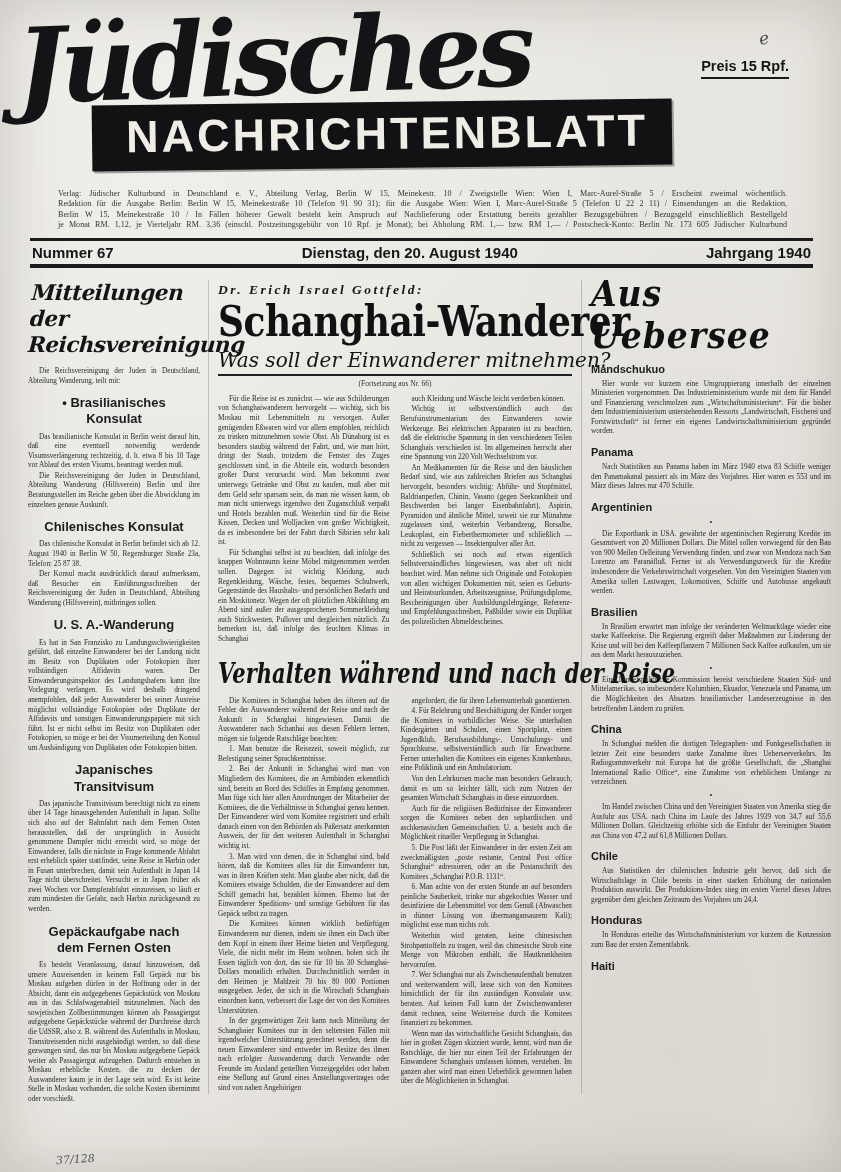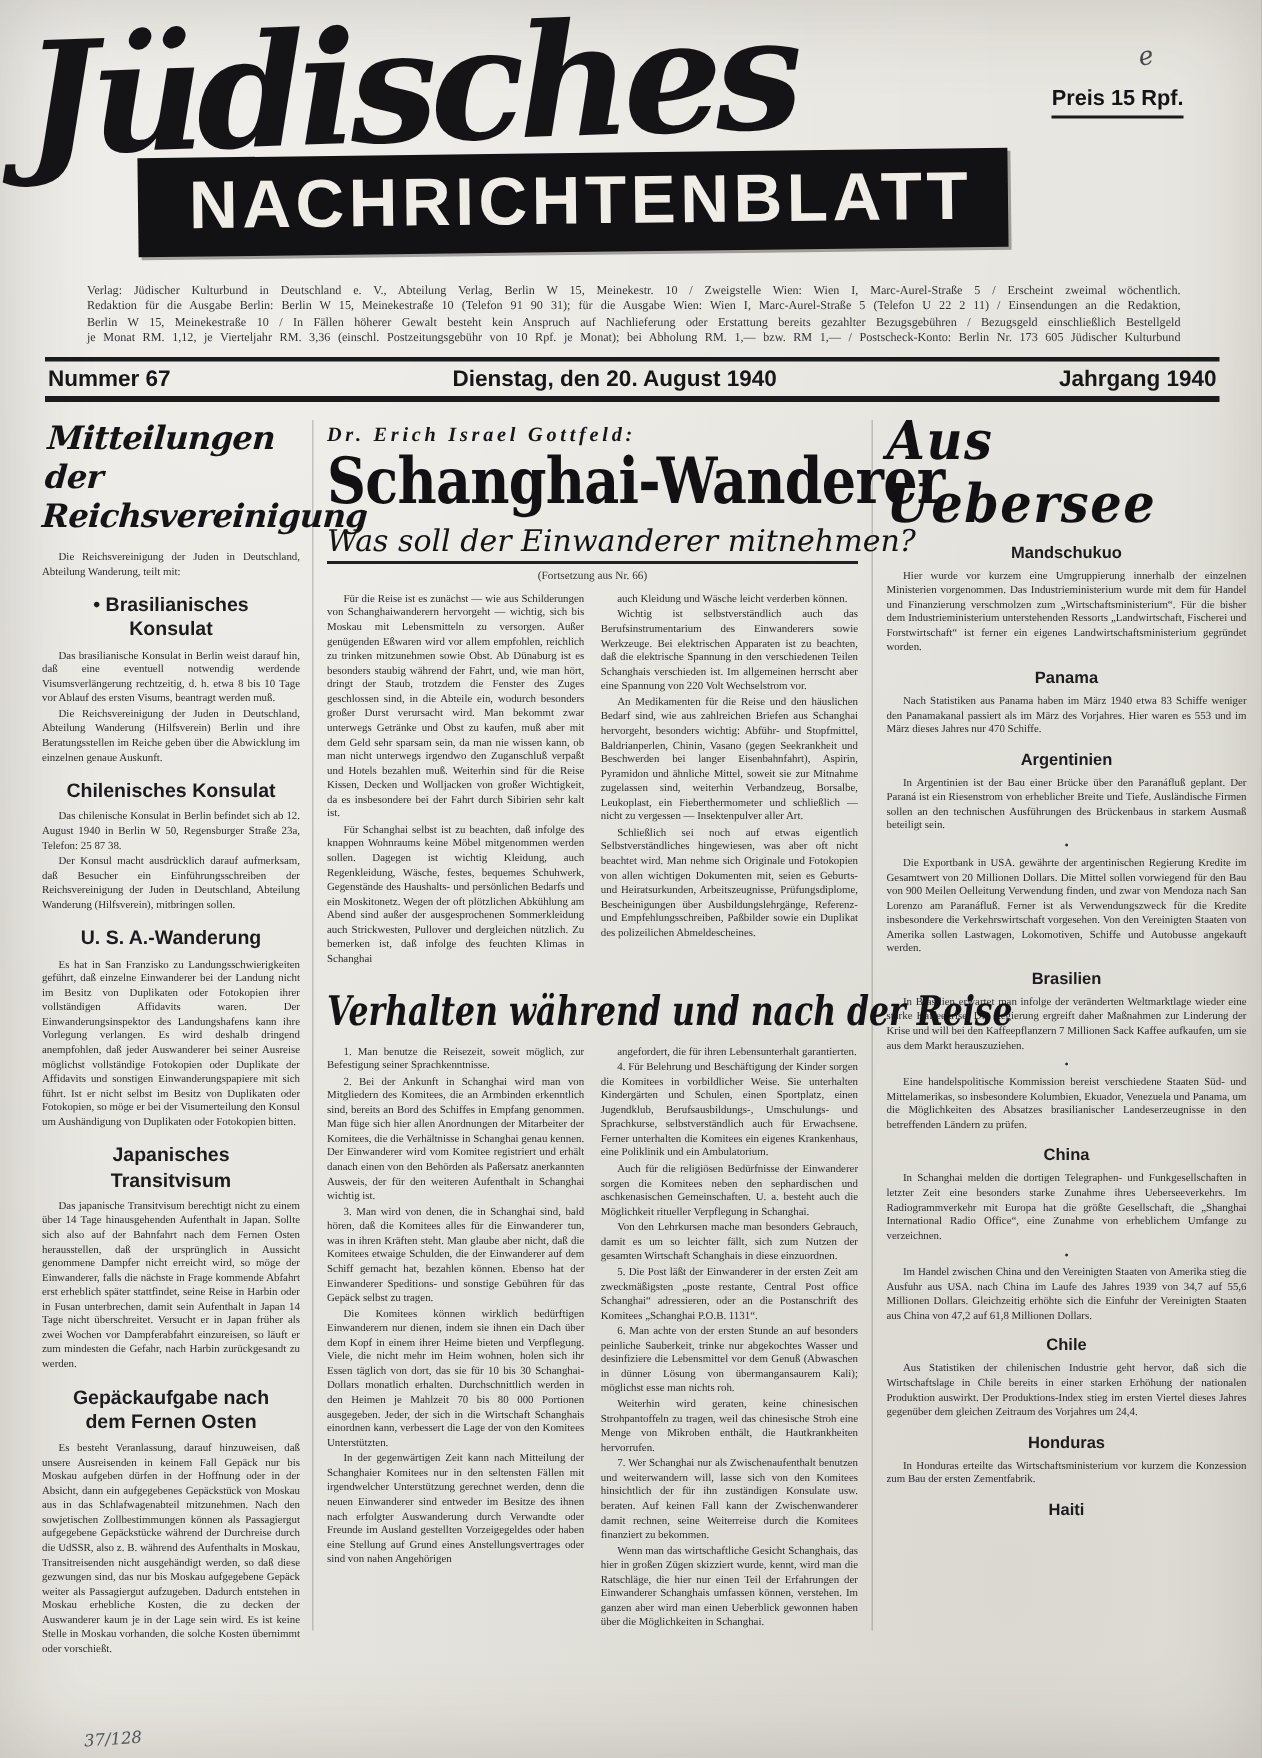--- a/index.html
+++ b/index.html
@@ -118,21 +118,21 @@
     margin:16px 0 11px;
   }
   
   .overseas-title{
     font-family:"DejaVu Serif",serif;font-weight:bold;font-style:italic;
     font-size:33px;color:#111114;margin:-4px 0 6px;letter-spacing:1px;
     transform:scaleY(1.08);transform-origin:0 60%;
   }
   .o-head{
     font-family:"Liberation Sans",sans-serif;font-weight:bold;
-    font-size:11px;text-align:center;margin:9px 0 5px;color:#1c1c1f;
+    font-size:11px;text-align:left;margin:9px 0 5px;color:#1c1c1f;
   }
   
   .page-mark{
     position:absolute;left:56px;bottom:6px;
     font-family:"DejaVu Serif",serif;font-style:italic;font-size:11px;color:#55555a;
     transform:rotate(-4deg);
   }
 </style>
 </head>
 <body>
@@ -221,31 +221,32 @@
             <p class="para">auch Kleidung und Wäsche leicht verderben können.</p>
             <p class="para">Wichtig ist selbstverständlich auch das Berufsinstrumentarium des Einwanderers sowie Werkzeuge. Bei elektrischen Apparaten ist zu beachten, daß die elektrische Spannung in den verschiedenen Teilen Schanghais verschieden ist. Im allgemeinen herrscht aber eine Spannung von 220 Volt Wechselstrom vor.</p>
             <p class="para">An Medikamenten für die Reise und den häuslichen Bedarf sind, wie aus zahlreichen Briefen aus Schanghai hervorgeht, besonders wichtig: Abführ- und Stopfmittel, Baldrianperlen, Chinin, Vasano (gegen Seekrankheit und Beschwerden bei langer Eisenbahnfahrt), Aspirin, Pyramidon und ähnliche Mittel, soweit sie zur Mitnahme zugelassen sind, weiterhin Verbandzeug, Borsalbe, Leukoplast, ein Fieberthermometer und schließlich — nicht zu vergessen — Insektenpulver aller Art.</p>
             <p class="para">Schließlich sei noch auf etwas eigentlich Selbstverständliches hingewiesen, was aber oft nicht beachtet wird. Man nehme sich Originale und Fotokopien von allen wichtigen Dokumenten mit, seien es Geburts- und Heiratsurkunden, Arbeitszeugnisse, Prüfungsdiplome, Bescheinigungen über Ausbildungslehrgänge, Referenz- und Empfehlungsschreiben, Paßbilder sowie ein Duplikat des polizeilichen Abmeldescheines.</p>
           </div>
       </div>
 
       <h2 class="behavior-head">Verhalten während und nach der Reise</h2>
       <div class="two-col">
         <div class="tcol">
+            <p class="para">Die Komitees in Schanghai haben des öfteren auf die Fehler der Auswanderer während der Reise und nach der Ankunft in Schanghai hingewiesen. Damit die Auswanderer nach Schanhai aus diesen Fehlern lernen, mögen sie folgende Ratschläge beachten:</p>
             <p class="para">1. Man benutze die Reisezeit, soweit möglich, zur Befestigung seiner Sprachkenntnisse.</p>
             <p class="para">2. Bei der Ankunft in Schanghai wird man von Mitgliedern des Komitees, die an Armbinden erkenntlich sind, bereits an Bord des Schiffes in Empfang genommen. Man füge sich hier allen Anordnungen der Mitarbeiter der Komitees, die die Verhältnisse in Schanghai genau kennen. Der Einwanderer wird vom Komitee registriert und erhält danach einen von den Behörden als Paßersatz anerkannten Ausweis, der für den weiteren Aufenthalt in Schanghai wichtig ist.</p>
             <p class="para">3. Man wird von denen, die in Schanghai sind, bald hören, daß die Komitees alles für die Einwanderer tun, was in ihren Kräften steht. Man glaube aber nicht, daß die Komitees etwaige Schulden, die der Einwanderer auf dem Schiff gemacht hat, bezahlen können. Ebenso hat der Einwanderer Speditions- und sonstige Gebühren für das Gepäck selbst zu tragen.</p>
             <p class="para">Die Komitees können wirklich bedürftigen Einwanderern nur dienen, indem sie ihnen ein Dach über dem Kopf in einem ihrer Heime bieten und Verpflegung. Viele, die nicht mehr im Heim wohnen, holen sich ihr Essen täglich von dort, das sie für 10 bis 30 Schanghai-Dollars monatlich erhalten. Durchschnittlich werden in den Heimen je Mahlzeit 70 bis 80 000 Portionen ausgegeben. Jeder, der sich in die Wirtschaft Schanghais einordnen kann, verbessert die Lage der von den Komitees Unterstützten.</p>
             <p class="para">In der gegenwärtigen Zeit kann nach Mitteilung der Schanghaier Komitees nur in den seltensten Fällen mit irgendwelcher Unterstützung gerechnet werden, denn die neuen Einwanderer sind entweder im Besitze des ihnen nach erfolgter Auswanderung durch Verwandte oder Freunde im Ausland gestellten Vorzeigegeldes oder haben eine Stellung auf Grund eines Anstellungsvertrages oder sind von nahen Angehörigen</p>
           </div>
         <div class="tcol">
             <p class="para">angefordert, die für ihren Lebensunterhalt garantierten.</p>
             <p class="para">4. Für Belehrung und Beschäftigung der Kinder sorgen die Komitees in vorbildlicher Weise. Sie unterhalten Kindergärten und Schulen, einen Sportplatz, einen Jugendklub, Berufsausbildungs-, Umschulungs- und Sprachkurse, selbstverständlich auch für Erwachsene. Ferner unterhalten die Komitees ein eigenes Krankenhaus, eine Poliklinik und ein Ambulatorium.</p>
+            <p class="para">Von den Lehrkursen mache man besonders Gebrauch, damit es um so leichter fällt, sich zum Nutzen der gesamten Wirtschaft Schanghais in diese einzuordnen.</p>
             <p class="para">Auch für die religiösen Bedürfnisse der Einwanderer sorgen die Komitees neben den sephardischen und aschkenasischen Gemeinschaften. U. a. besteht auch die Möglichkeit ritueller Verpflegung in Schanghai.</p>
-            <p class="para">Von den Lehrkursen mache man besonders Gebrauch, damit es um so leichter fällt, sich zum Nutzen der gesamten Wirtschaft Schanghais in diese einzuordnen.</p>
             <p class="para">5. Die Post läßt der Einwanderer in der ersten Zeit am zweckmäßigsten „poste restante, Central Post office Schanghai“ adressieren, oder an die Postanschrift des Komitees „Schanghai P.O.B. 1131“.</p>
             <p class="para">6. Man achte von der ersten Stunde an auf besonders peinliche Sauberkeit, trinke nur abgekochtes Wasser und desinfiziere die Lebensmittel vor dem Genuß (Abwaschen in dünner Lösung von übermangansaurem Kali); möglichst esse man nichts roh.</p>
             <p class="para">Weiterhin wird geraten, keine chinesischen Strohpantoffeln zu tragen, weil das chinesische Stroh eine Menge von Mikroben enthält, die Hautkrankheiten hervorrufen.</p>
             <p class="para">7. Wer Schanghai nur als Zwischenaufenthalt benutzen und weiterwandern will, lasse sich von den Komitees hinsichtlich der für ihn zuständigen Konsulate usw. beraten. Auf keinen Fall kann der Zwischenwanderer damit rechnen, seine Weiterreise durch die Komitees finanziert zu bekommen.</p>
             <p class="para">Wenn man das wirtschaftliche Gesicht Schanghais, das hier in großen Zügen skizziert wurde, kennt, wird man die Ratschläge, die hier nur einen Teil der Erfahrungen der Einwanderer Schanghais umfassen können, verstehen. Im ganzen aber wird man einen Ueberblick gewonnen haben über die Möglichkeiten in Schanghai.</p>
           </div>
       </div>
     </section>
 
     <aside class="col-right">
@@ -259,21 +260,20 @@
       </div>
       <div>
         <h3 class="o-head">Panama</h3>
         <div>
             <p class="para">Nach Statistiken aus Panama haben im März 1940 etwa 83 Schiffe weniger den Panamakanal passiert als im März des Vorjahres. Hier waren es 553 und im März dieses Jahres nur 470 Schiffe.</p>
           </div>
       </div>
       <div>
         <h3 class="o-head">Argentinien</h3>
         <div>
-            <p class="para">In Argentinien ist der Bau einer Brücke über den Paranáfluß geplant. Der Paraná ist ein Riesenstrom von erheblicher Breite und Tiefe. Ausländische Firmen sollen an den technischen Ausführungen des Brückenbaus in starkem Ausmaß beteiligt sein.</p>
             <p class="star-div">•</p>
             <p class="para">Die Exportbank in USA. gewährte der argentinischen Regierung Kredite im Gesamtwert von 20 Millionen Dollars. Die Mittel sollen vorwiegend für den Bau von 900 Meilen Oelleitung Verwendung finden, und zwar von Mendoza nach San Lorenzo am Paranáfluß. Ferner ist als Verwendungszweck für die Kredite insbesondere die Verkehrswirtschaft vorgesehen. Von den Vereinigten Staaten von Amerika sollen Lastwagen, Lokomotiven, Schiffe und Autobusse angekauft werden.</p>
           </div>
       </div>
       <div>
         <h3 class="o-head">Brasilien</h3>
         <div>
             <p class="para">In Brasilien erwartet man infolge der veränderten Weltmarktlage wieder eine starke Kaffeekrise. Die Regierung ergreift daher Maßnahmen zur Linderung der Krise und will bei den Kaffeepflanzern 7 Millionen Sack Kaffee aufkaufen, um sie aus dem Markt herauszuziehen.</p>
             <p class="star-div">•</p>
             <p class="para">Eine handelspolitische Kommission bereist verschiedene Staaten Süd- und Mittelamerikas, so insbesondere Kolumbien, Ekuador, Venezuela und Panama, um die Möglichkeiten des Absatzes brasilianischer Landeserzeugnisse in den betreffenden Ländern zu prüfen.</p>

